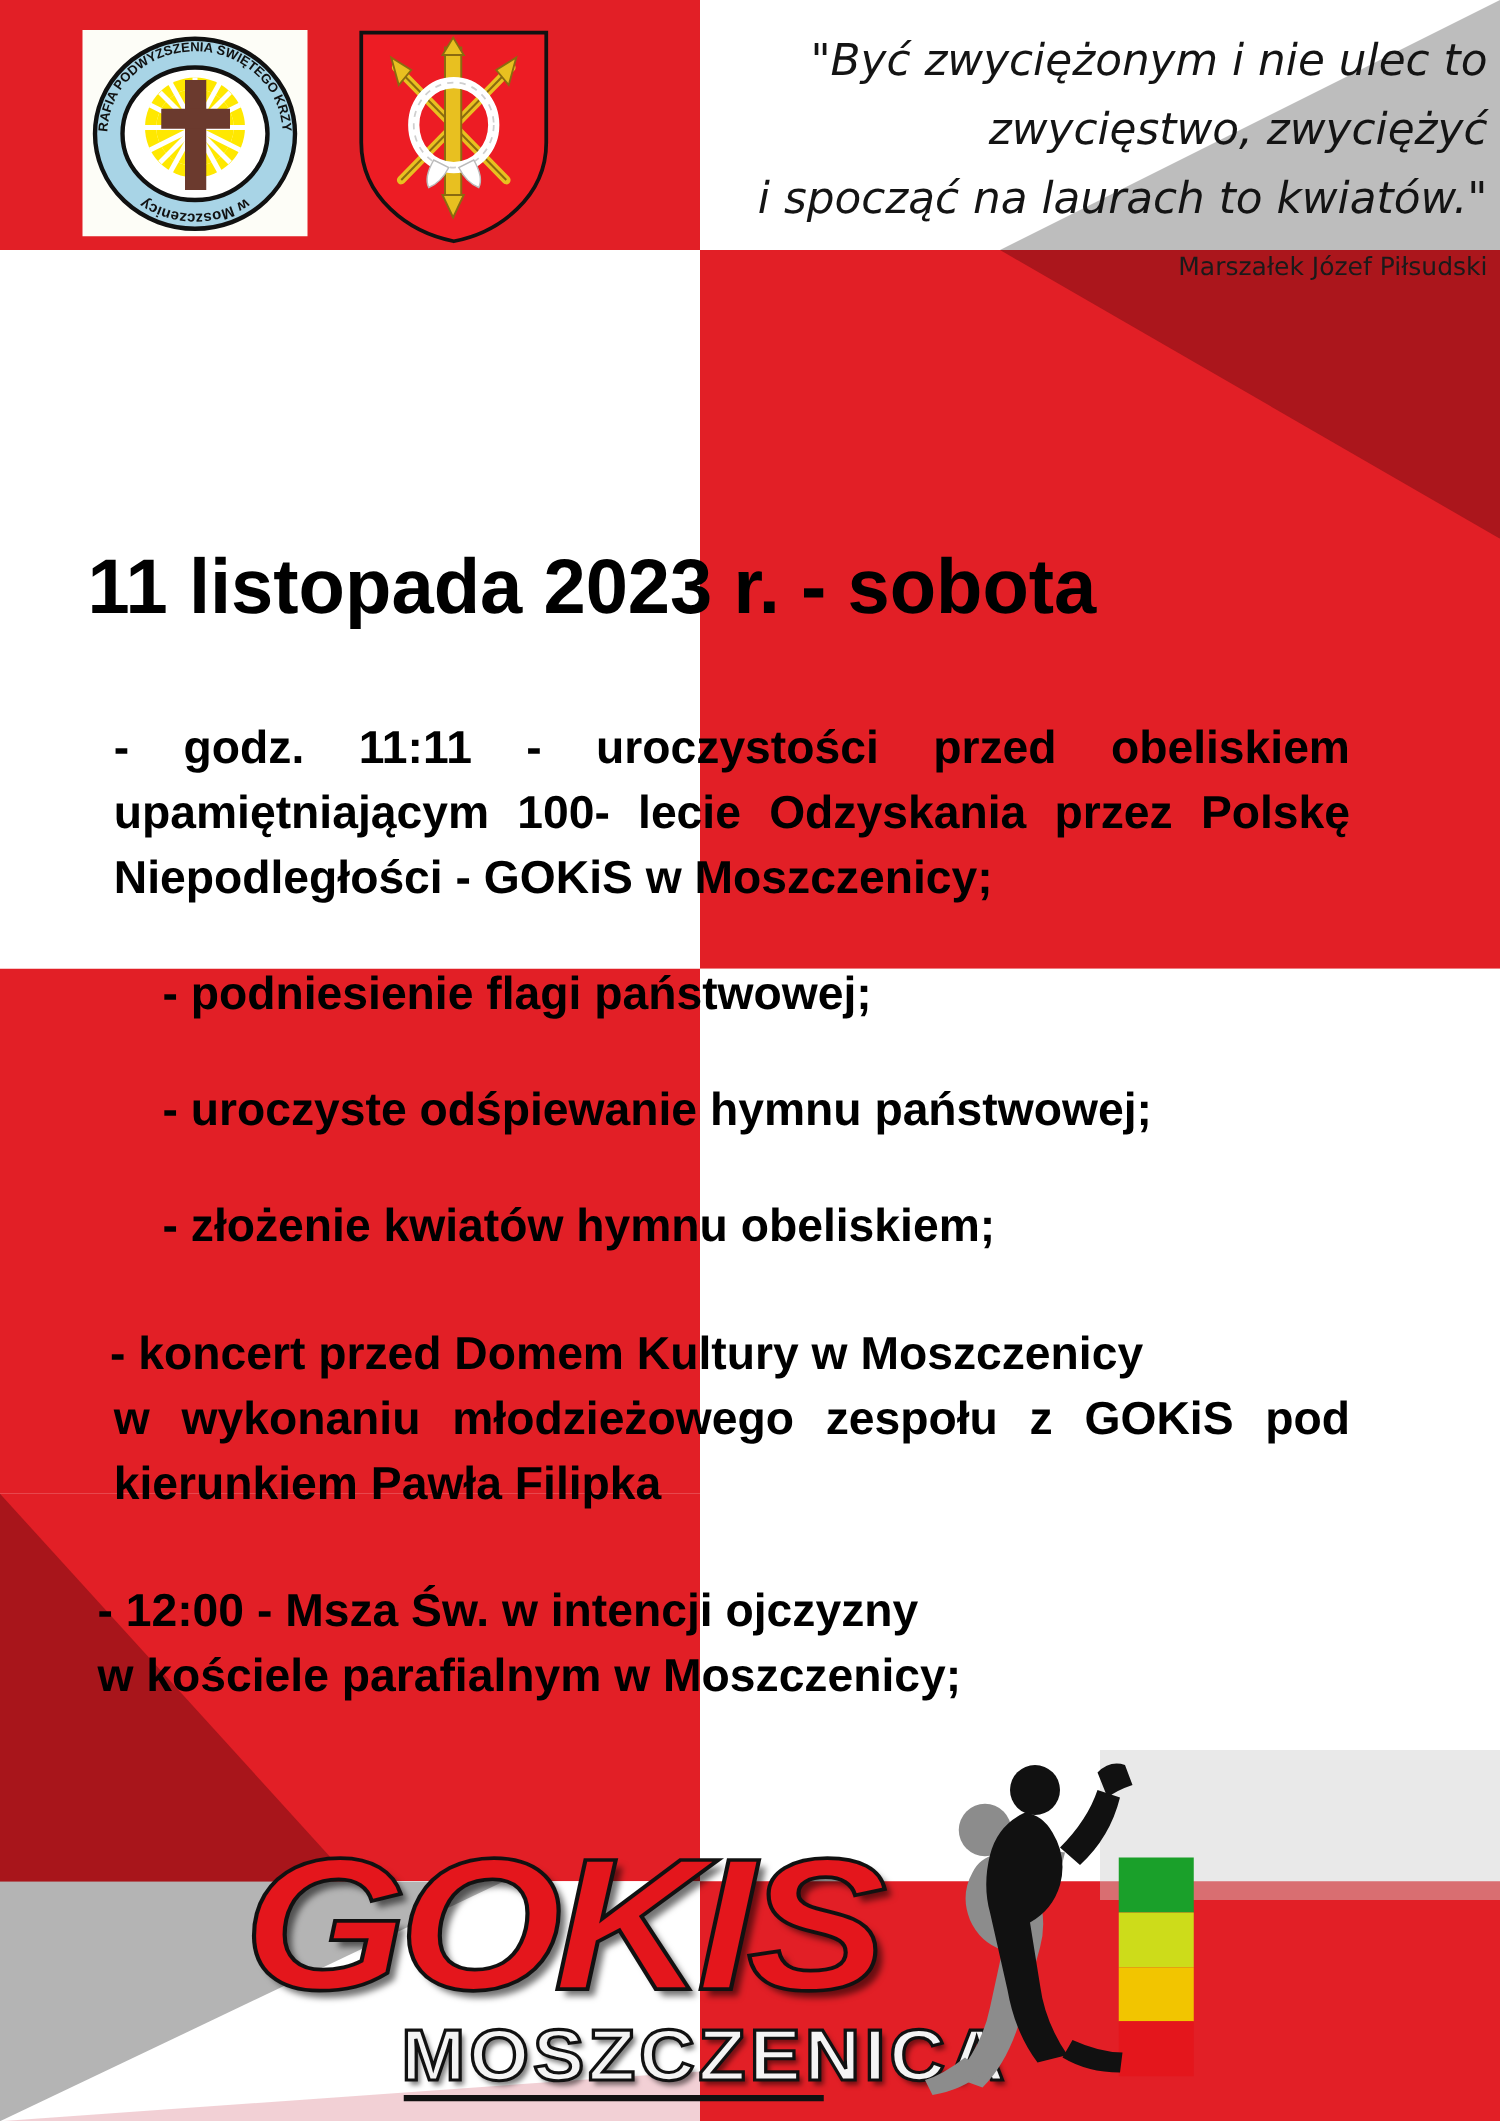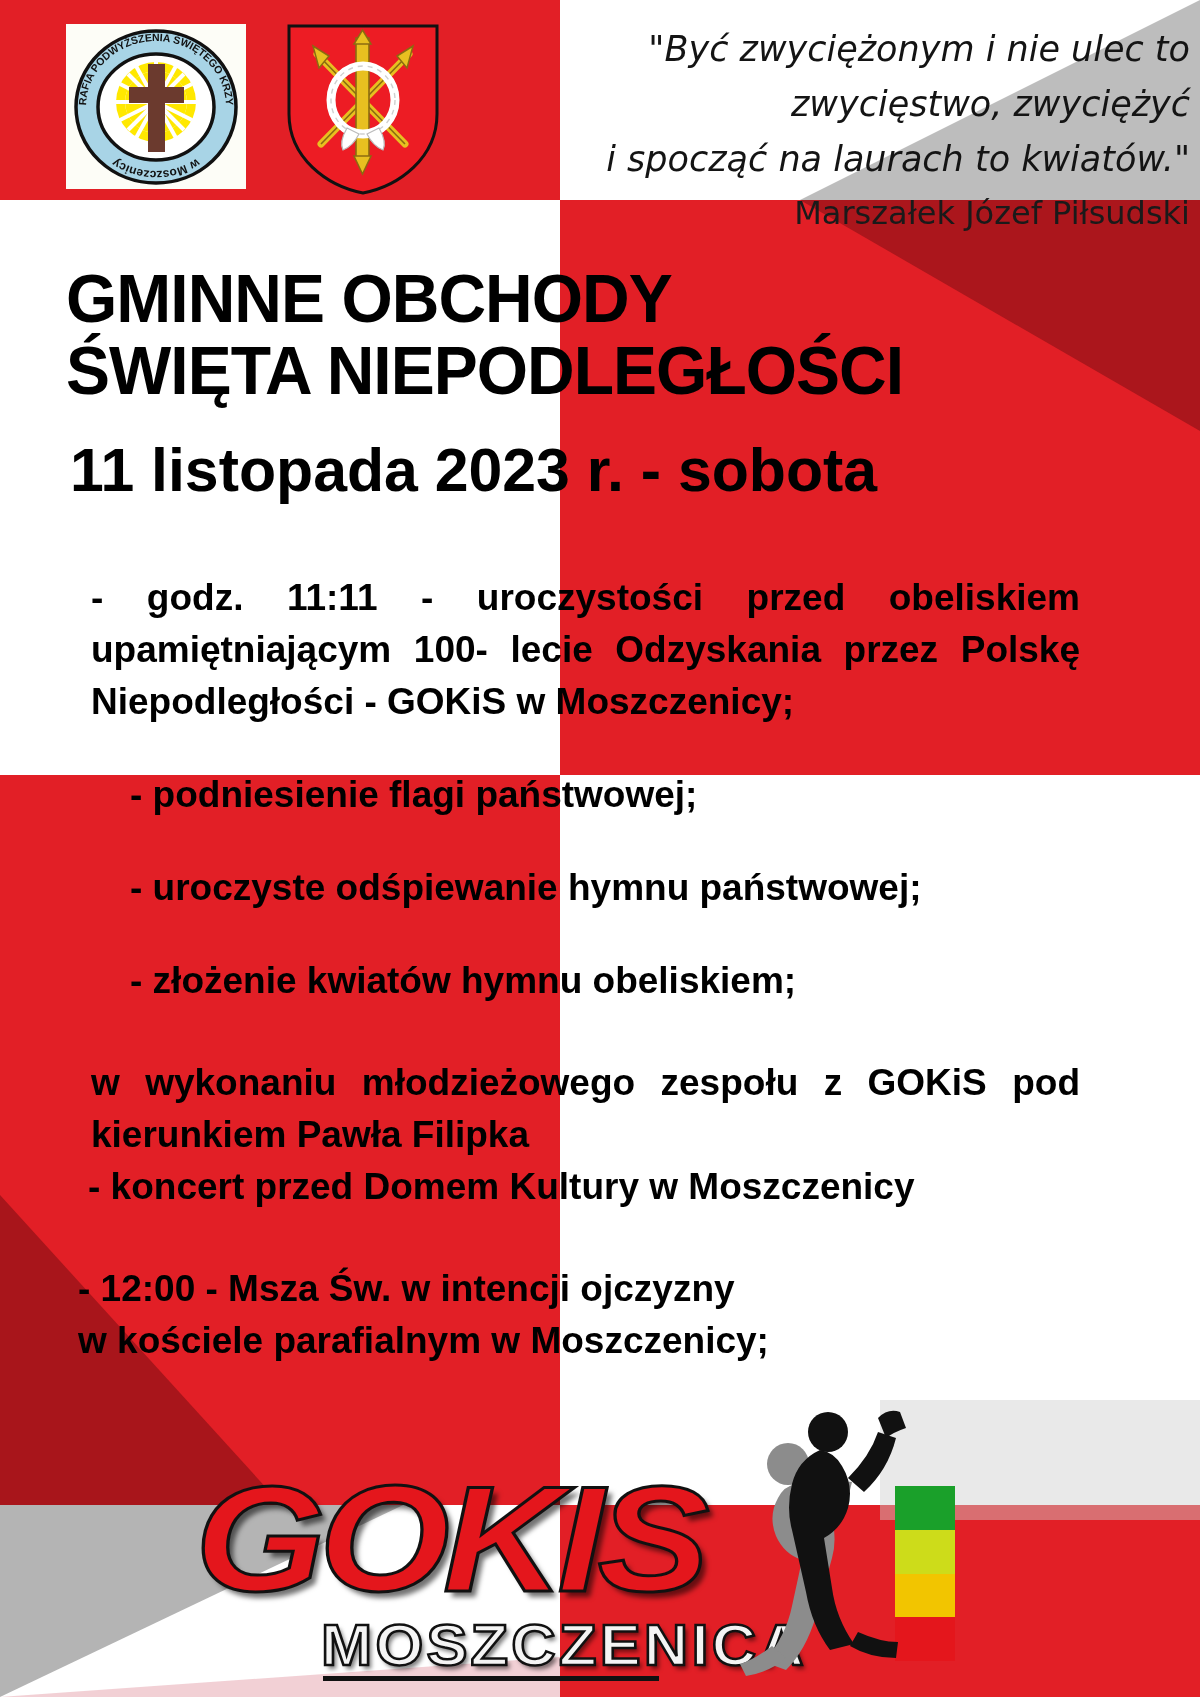--- a/index.html
+++ b/index.html
@@ -42,21 +42,21 @@
     color:#141414;
   }
   .quote-line{
     font-style:italic;
     font-size:35px;
     line-height:55px;
     white-space:nowrap;
     font-weight:400;
   }
   #quote-attrib{
-    font-size:32px;
+    font-size:20px;
     line-height:44px;
     margin-top:4px;
     color:#1a1a1a;
     font-style:normal;
   }
 
   
   #headline{
     position:absolute;left:66px;top:262px;width:1080px;
     font-family:"Liberation Sans Narrow","Liberation Sans",sans-serif;
@@ -246,37 +246,33 @@
     </svg>
   </div>
 
   <div id="quote-block">
     <div class="quote-line">"Być zwyciężonym i nie ulec to</div>
     <div class="quote-line">zwycięstwo, zwyciężyć</div>
     <div class="quote-line">i spocząć na laurach to kwiatów."</div>
     <div id="quote-attrib">Marszałek Józef Piłsudski</div>
   </div>
 
-  <div id="headline">
-    <div class="headline-line">GMINNE OBCHODY</div>
-    <div class="headline-line">ŚWIĘTA NIEPODLEGŁOŚCI</div>
-  </div>
 
   <div id="date-line">11 listopada 2023 r. - sobota</div>
 
   <div id="body-block">
     <p class="para just">-  godz.  11:11  -  uroczystości  przed  obeliskiem upamiętniającym 100- lecie Odzyskania przez Polskę Niepodległości - GOKiS w Moszczenicy;</p>
     <p class="para indent">- podniesienie flagi państwowej;</p>
     <p class="para indent">- uroczyste odśpiewanie hymnu państwowej;</p>
     <p class="para indent">- złożenie kwiatów hymnu obeliskiem;</p>
 
     <div class="gap"></div>
 
+    <p class="para lead"> - koncert przed Domem Kultury w Moszczenicy</p>
     <p class="para just">w wykonaniu młodzieżowego zespołu z GOKiS pod kierunkiem Pawła Filipka</p>
-    <p class="para lead"> - koncert przed Domem Kultury w Moszczenicy</p>
 
     <div class="gap"></div>
 
     <p class="para">- 12:00 - Msza Św. w intencji ojczyzny</p>
     <p class="para">w kościele parafialnym w Moszczenicy;</p>
   </div>
 
   <div id="gokis">
     <div id="gokis-word">GOKIS</div>
     <div id="gokis-sub">MOSZCZENICA</div>

